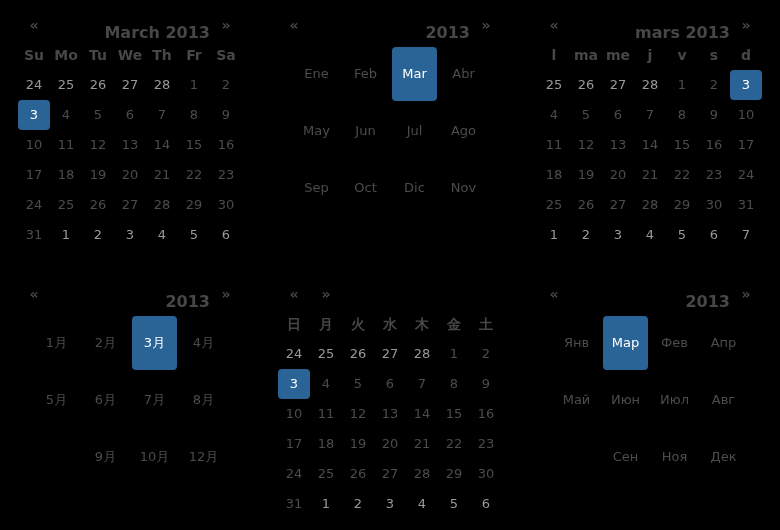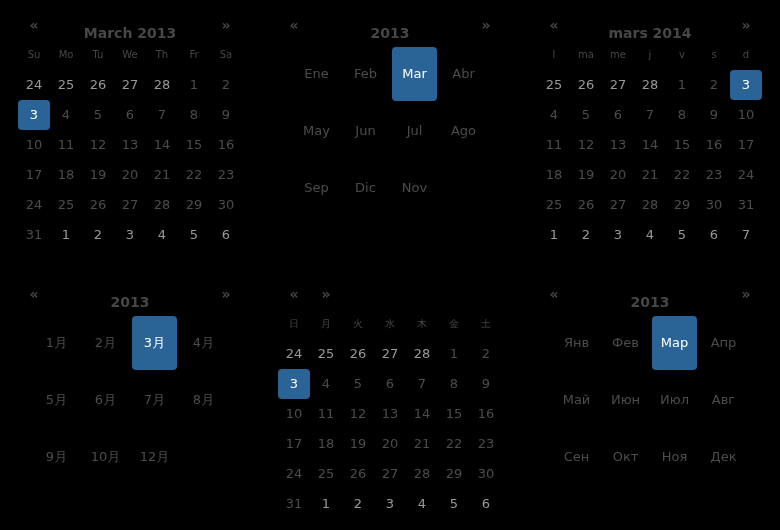--- a/index.html
+++ b/index.html
@@ -24,36 +24,36 @@
   }
   .panel{display:flex;justify-content:center;align-items:flex-start;}
   .datepicker{width:224px;padding-top:10px;}
   .panel.bottom .datepicker{padding-top:14px;}
   .nav{display:flex;height:30px;align-items:center;}
   .nav .arrow{
     width:32px;height:30px;line-height:30px;text-align:center;
     font-weight:bold;font-size:14px;color:var(--head);cursor:pointer;
   }
   .nav .title{
-    flex:1;height:30px;line-height:30px;text-align:center;
-    font-weight:bold;font-size:14px;color:var(--head);cursor:pointer;margin-top:16px;
+    flex:1;height:30px;line-height:30px;text-align:right;
+    font-weight:bold;font-size:16px;color:var(--head);cursor:pointer;margin-top:16px;
   }
   .dow-row{display:flex;height:30px;}
   .dow{
     width:32px;height:30px;line-height:30px;text-align:center;
-    font-weight:normal;font-size:10px;color:var(--head);
+    font-weight:bold;font-size:14px;color:var(--head);
   }
   .week{display:flex;height:30px;align-items:center;}
   .day{
     width:32px;height:30px;line-height:30px;text-align:center;
     font-size:13px;color:var(--day);border-radius:4px;cursor:pointer;
   }
   .day.old,.day.new{color:var(--muted);}
   .day.sel{background:var(--sel-bg);color:var(--sel-fg);}
-  .months{width:196px;margin:5px auto 0;display:flex;flex-wrap:wrap;}
+  .months{width:196px;margin:5px auto 0;display:flex;flex-wrap:wrap;justify-content:flex-end;}
   .month{
     width:45px;height:54px;line-height:54px;margin:1.5px 2px;
     text-align:center;font-size:13px;color:var(--day);
     border-radius:4px;cursor:pointer;
   }
   .month.sel{background:var(--sel-bg);color:var(--sel-fg);}
 </style>
 </head>
 <body>
 
@@ -140,30 +140,31 @@
         <div class="months">
           <span class="month cur">Ene</span>
           <span class="month cur">Feb</span>
           <span class="month sel">Mar</span>
           <span class="month cur">Abr</span>
           <span class="month cur">May</span>
           <span class="month cur">Jun</span>
           <span class="month cur">Jul</span>
           <span class="month cur">Ago</span>
           <span class="month cur">Sep</span>
+          <span class="month cur">Oct</span>
           <span class="month cur">Dic</span>
           <span class="month cur">Nov</span>
         </div>
       </div>
     </div>
   <div class="panel top">
       <div class="datepicker">
         <div class="nav">
           <span class="arrow prev">«</span>
-          <span class="title">mars 2014</span>
+          <span class="title">mars 2013</span>
           <span class="arrow next">»</span>
         </div>
         <div class="dow-row">
           <span class="dow">l</span>
           <span class="dow">ma</span>
           <span class="dow">me</span>
           <span class="dow">j</span>
           <span class="dow">v</span>
           <span class="dow">s</span>
           <span class="dow">d</span>
@@ -319,27 +320,26 @@
     </div>
   <div class="panel bottom">
       <div class="datepicker">
         <div class="nav">
           <span class="arrow prev">«</span>
           <span class="title">2013</span>
           <span class="arrow next">»</span>
         </div>
         <div class="months">
           <span class="month cur">Янв</span>
+          <span class="month sel">Мар</span>
           <span class="month cur">Фев</span>
-          <span class="month sel">Мар</span>
           <span class="month cur">Апр</span>
           <span class="month cur">Май</span>
           <span class="month cur">Июн</span>
           <span class="month cur">Июл</span>
           <span class="month cur">Авг</span>
           <span class="month cur">Сен</span>
-          <span class="month cur">Окт</span>
           <span class="month cur">Ноя</span>
           <span class="month cur">Дек</span>
         </div>
       </div>
     </div>
 </div>
 
 </body></html>

